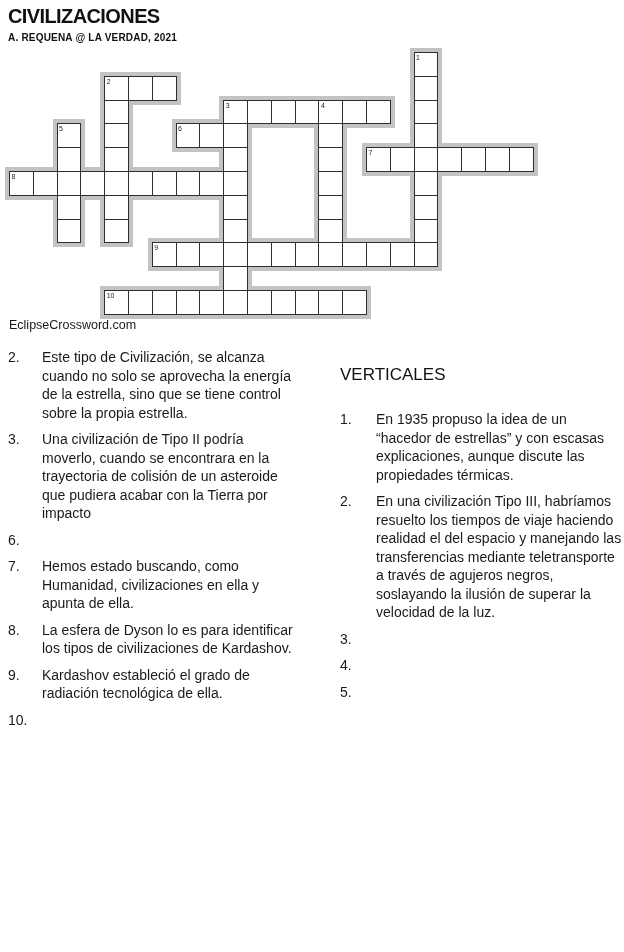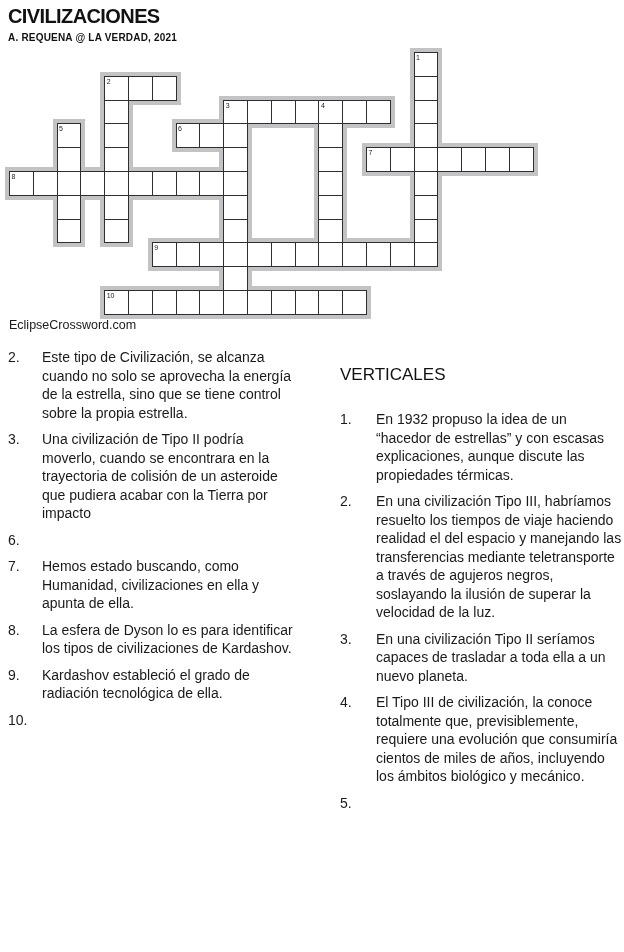--- a/index.html
+++ b/index.html
@@ -196,35 +196,33 @@
       </div>
     </div>
 </div>
 
 <div class="clue-col col-right">
   <h2 class="section-heading">VERTICALES</h2>
   <div>
 
       <div class="clue">
         <span class="clue-num">1.</span>
-        <span class="clue-text">En 1932 propuso la idea de un “hacedor de estrellas” y con escasas explicaciones, aunque discute las propiedades térmicas.</span>
+        <span class="clue-text">En 1935 propuso la idea de un “hacedor de estrellas” y con escasas explicaciones, aunque discute las propiedades térmicas.</span>
       </div>
 
       <div class="clue">
         <span class="clue-num">2.</span>
         <span class="clue-text">En una civilización Tipo III, habríamos resuelto los tiempos de viaje haciendo realidad el del espacio y manejando las transferencias mediante teletransporte a través de agujeros negros, soslayando la ilusión de superar la velocidad de la luz.</span>
       </div>
 
       <div class="clue">
         <span class="clue-num">3.</span>
-        <span class="clue-text">En una civilización Tipo II seríamos capaces de trasladar a toda ella a un nuevo planeta.</span>
       </div>
 
       <div class="clue">
         <span class="clue-num">4.</span>
-        <span class="clue-text">El Tipo III de civilización, la conoce totalmente que, previsiblemente, requiere una evolución que consumiría cientos de miles de años, incluyendo los ámbitos biológico y mecánico.</span>
       </div>
 
       <div class="clue">
         <span class="clue-num">5.</span>
       </div>
     </div>
 </div>
 
 </body></html>

